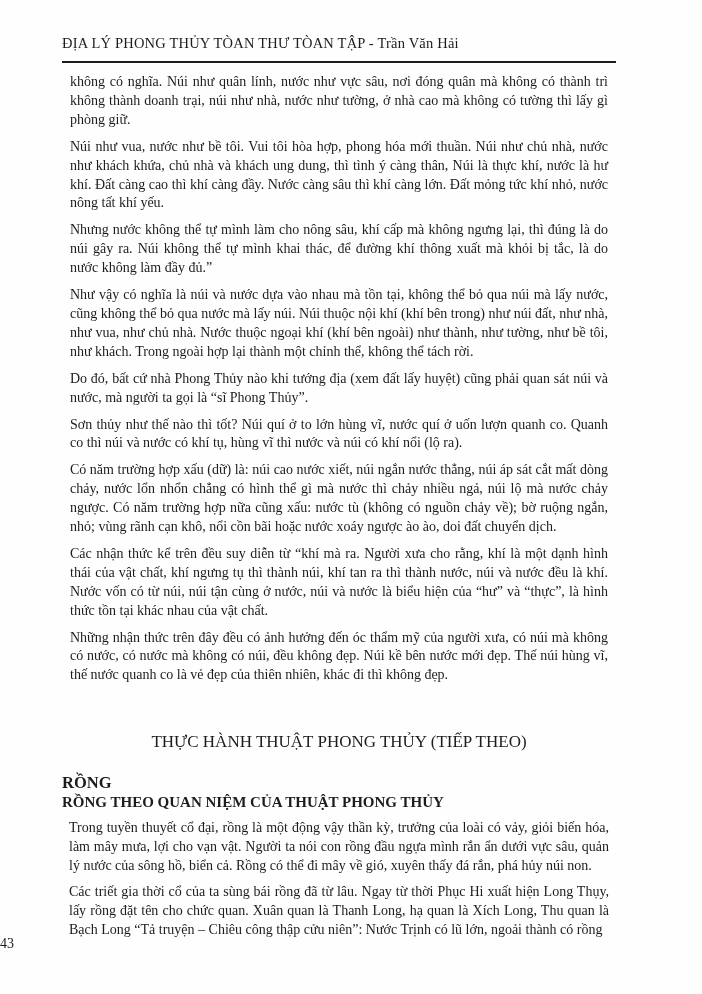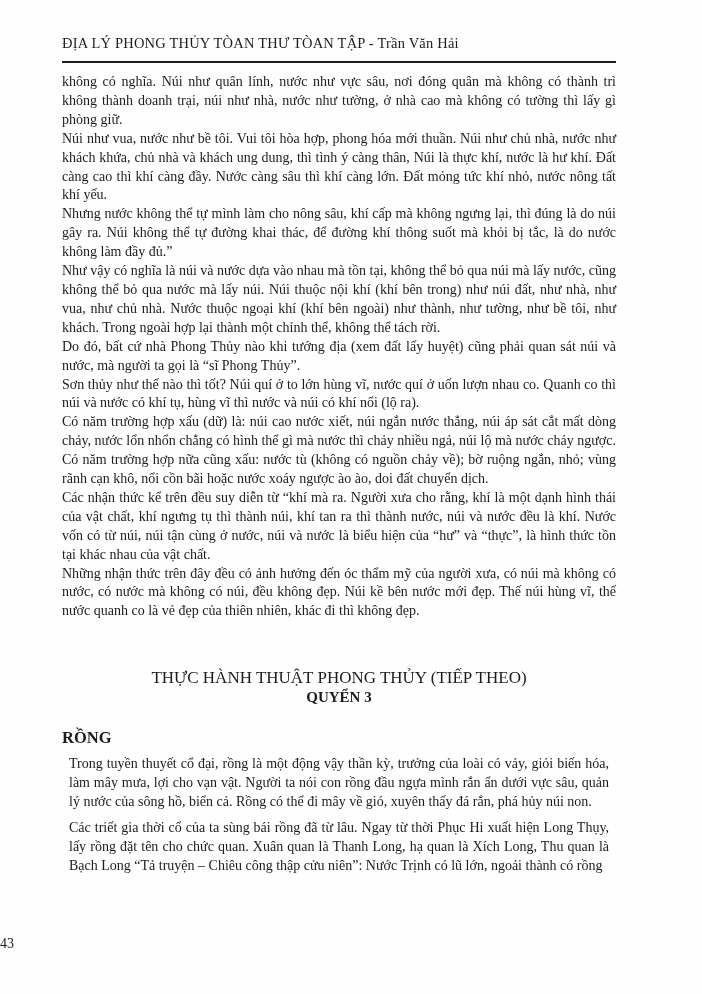--- a/index.html
+++ b/index.html
@@ -30,21 +30,21 @@
     margin: 9px 0 0 0;
     width: 100%;
   }
   .body-text {
     margin-top: 10px;
     font-size: 14px;
     line-height: 18.9px;
     text-align: justify;
   }
   .body-text p {
-    margin: 0;
+    margin: 8px;
   }
   .section {
     margin-top: 46px;
   }
   .section-title {
     font-size: 17px;
     font-weight: normal;
     text-align: center;
     line-height: 21px;
   }
@@ -87,32 +87,32 @@
 <div class="page">
 
   <div class="page-header">
     <div class="header-title">ĐỊA LÝ PHONG THỦY TÒAN THƯ  TÒAN TẬP -  Trần Văn Hải</div>
     <hr class="header-rule">
   </div>
 
   <div class="body-text">
     <p>không có nghĩa. Núi như quân lính, nước như vực sâu, nơi đóng quân mà không có thành trì không thành doanh trại, núi như nhà, nước như tường, ở nhà cao mà không có tường thì lấy gì phòng giữ.</p>
     <p>Núi như vua, nước như bề tôi. Vui tôi hòa hợp, phong hóa mới thuần. Núi như chủ nhà, nước như khách khứa, chủ nhà và khách ung dung, thì tình ý càng thân, Núi là thực khí, nước là hư khí. Đất càng cao thì khí càng đầy. Nước càng sâu thì khí càng lớn. Đất mỏng tức khí nhỏ, nước nông tất khí yếu.</p>
-    <p>Nhưng nước không thể tự mình làm cho nông sâu, khí cấp mà không ngưng lại, thì đúng là do núi gây ra. Núi không thể tự đường khai thác, để đường khí thông suốt mà khỏi bị tắc, là do nước không làm đầy đủ.”</p>
+    <p>Nhưng nước không thể tự mình làm cho nông sâu, khí cấp mà không ngưng lại, thì đúng là do núi gây ra. Núi không thể tự mình khai thác, để đường khí thông xuất mà khỏi bị tắc, là do nước không làm đầy đủ.”</p>
     <p>Như vậy có nghĩa là núi và nước dựa vào nhau mà tồn tại, không thể bỏ qua núi mà lấy nước, cũng không thể bỏ qua nước mà lấy núi. Núi thuộc nội khí (khí bên trong) như núi đất, như nhà, như vua, như chủ nhà. Nước thuộc ngoại khí (khí bên ngoài) như thành, như tường, như bề tôi, như khách. Trong ngoài hợp lại thành một chỉnh thể, không thể tách rời.</p>
     <p>Do đó, bất cứ nhà Phong Thủy nào khi tướng địa (xem đất lấy huyệt) cũng phải quan sát núi và nước, mà người ta gọi là “sĩ Phong Thủy”.</p>
-    <p>Sơn thủy như thế nào thì tốt? Núi quí ở to lớn hùng vĩ, nước quí ở uốn lượn nhau co. Quanh co thì núi và nước có khí tụ, hùng vĩ thì nước và núi có khí nổi (lộ ra).</p>
+    <p>Sơn thủy như thế nào thì tốt? Núi quí ở to lớn hùng vĩ, nước quí ở uốn lượn quanh co. Quanh co thì núi và nước có khí tụ, hùng vĩ thì nước và núi có khí nổi (lộ ra).</p>
     <p>Có năm trường hợp xấu (dữ) là: núi cao nước xiết, núi ngắn nước thẳng, núi áp sát cắt mất dòng chảy, nước lổn nhổn chẳng có hình thể gì mà nước thì chảy nhiều ngả, núi lộ mà nước chảy ngược. Có năm trường hợp nữa cũng xấu: nước tù (không có nguồn chảy về); bờ ruộng ngắn, nhỏ; vùng rãnh cạn khô, nổi cồn bãi hoặc nước xoáy ngược ào ào, doi đất chuyển dịch.</p>
     <p>Các nhận thức kể trên đều suy diễn từ “khí mà ra. Người xưa cho rằng, khí là một dạnh hình thái của vật chất, khí ngưng tụ thì thành núi, khí tan ra thì thành nước, núi và nước đều là khí. Nước vốn có từ núi, núi tận cùng ở nước, núi và nước là biểu hiện của “hư” và “thực”, là hình thức tồn tại khác nhau của vật chất.</p>
     <p>Những nhận thức trên đây đều có ảnh hưởng đến óc thẩm mỹ của người xưa, có núi mà không có nước, có nước mà không có núi, đều không đẹp. Núi kề bên nước mới đẹp. Thế núi hùng vĩ, thế nước quanh co là vẻ đẹp của thiên nhiên, khác đi thì không đẹp.</p>
   </div>
 
   <div class="section">
     <div class="section-title">THỰC HÀNH THUẬT PHONG THỦY (TIẾP THEO)</div>
-    <div class="section-subtitle">QUYỂN 3</div>
     <div class="chapter-title">RỒNG</div>
+    <div class="chapter-heading">RỒNG THEO QUAN NIỆM CỦA THUẬT PHONG THỦY</div>
     <p class="para">Trong tuyền thuyết cổ đại, rồng là một động vậy thần kỳ, trưởng của loài có vảy, giỏi biến hóa, làm mây mưa, lợi cho vạn vật. Người ta nói con rồng đầu ngựa mình rắn ẩn dưới vực sâu, quản lý nước của sông hồ, biển cả. Rồng có thể đi mây về gió, xuyên thấy đá rắn, phá hủy núi non.</p>
     <p class="para">Các triết gia thời cổ của ta sùng bái rồng đã từ lâu. Ngay từ thời Phục Hi xuất hiện Long Thụy, lấy rồng đặt tên cho chức quan. Xuân quan là Thanh Long, hạ quan là Xích Long, Thu quan là Bạch Long “Tả truyện – Chiêu công thập cửu niên”: Nước Trịnh có lũ lớn, ngoải thành có rồng</p>
   </div>
 
   <div class="page-number">43</div>
 
 </div>
 
 </body></html>

